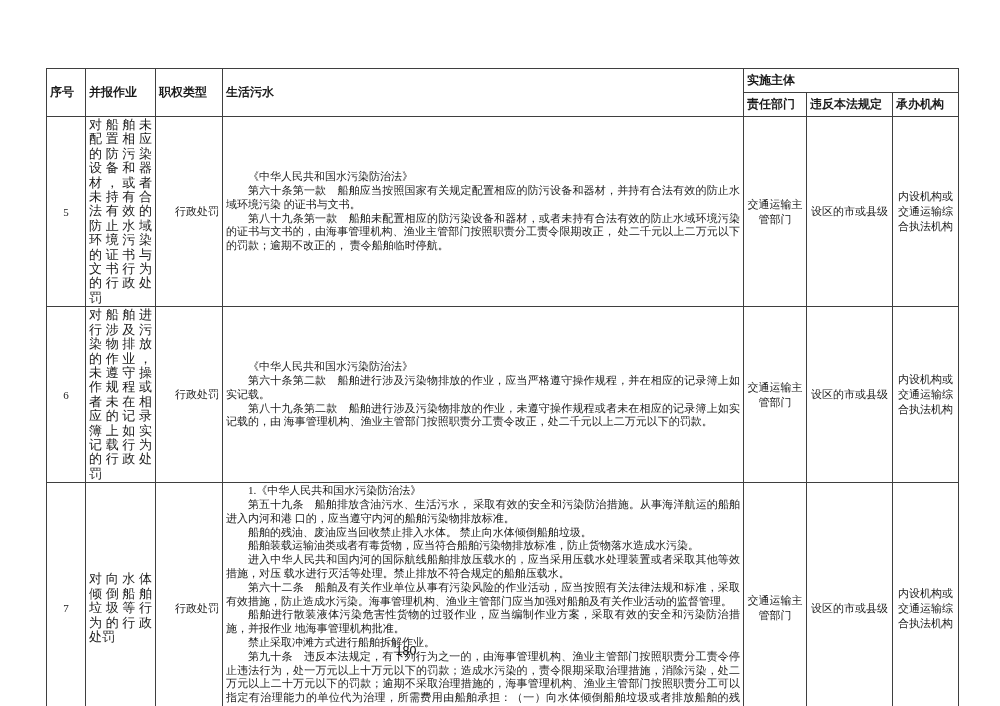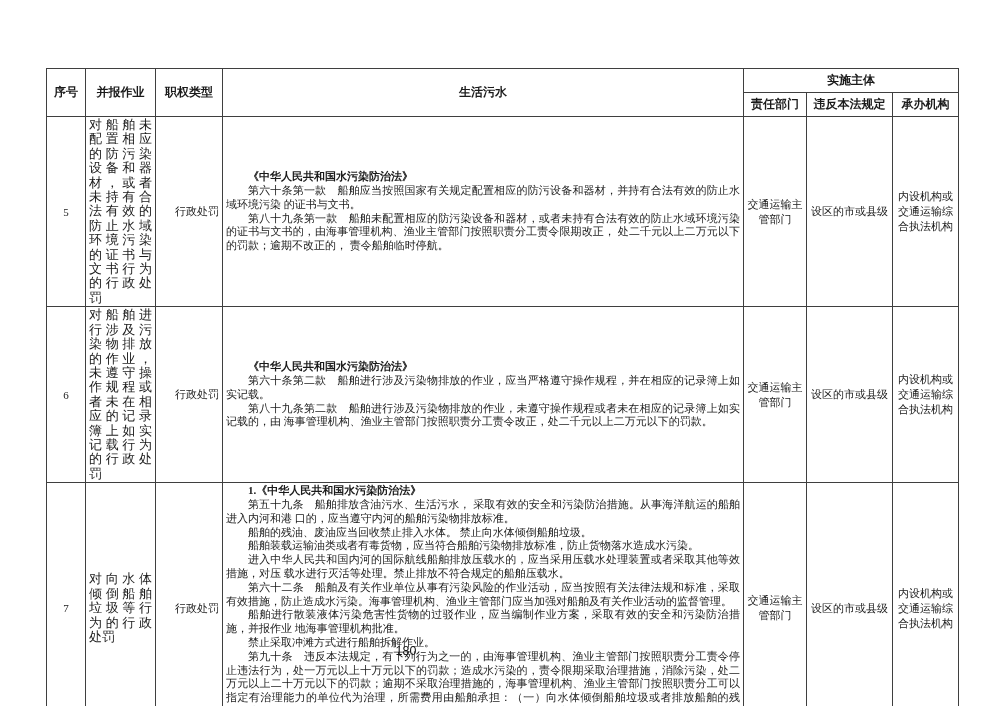--- a/index.html
+++ b/index.html
@@ -29,21 +29,21 @@
   table.law-table th,
   table.law-table td {
     border: 1px solid #3f3f3f;
     padding: 1px 3px;
     vertical-align: middle;
     word-break: break-all;
   }
   thead th {
     font-weight: bold;
     font-size: 12px;
-    text-align: center;
+    text-align: left;
     height: 21px;
     line-height: 1.2;
   }
   tbody tr:nth-child(1) { height: 143px; }
   tbody tr:nth-child(2) { height: 140px; }
   tbody tr:nth-child(3) { height: 243px; }
 
   td.c-seq {
     text-align: center;
     font-size: 11px;
@@ -63,21 +63,21 @@
     line-height: 13.8px;
     padding: 2px 7px;
     vertical-align: middle;
   }
   td.c-basis p.para {
     margin: 0;
     text-indent: 2em;
     text-align: justify;
   }
   td.c-basis p.para.bold {
-    font-weight: bold;
+    font-weight: normal;
   }
   td.c-dept, td.c-level, td.c-agency {
     text-align: center;
     font-size: 11px;
     line-height: 15px;
     padding: 2px 4px;
   }
   .page-number {
     position: absolute;
     left: 0;

